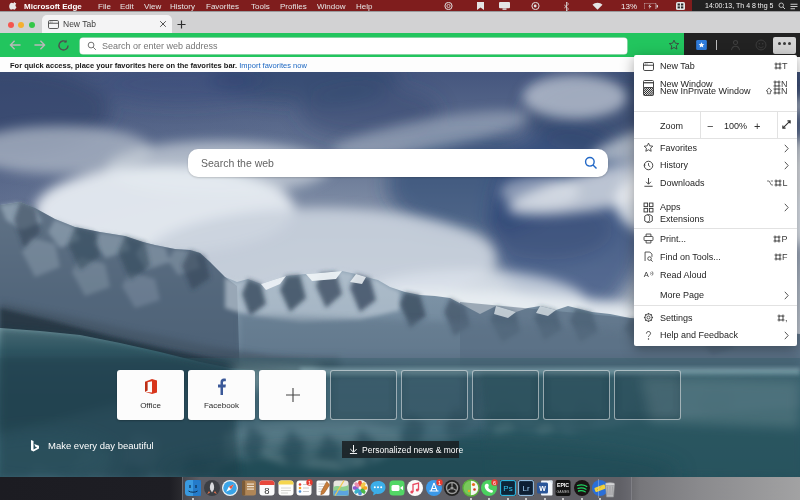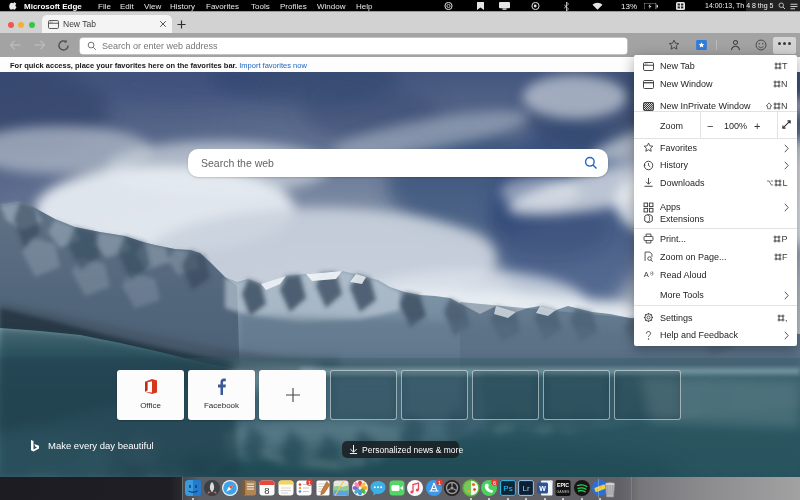--- a/index.html
+++ b/index.html
@@ -1,42 +1,42 @@
 <!DOCTYPE html>
 <html><head><meta charset="utf-8">
 <style>
 *{margin:0;padding:0;box-sizing:border-box}
 html,body{width:800px;height:500px;overflow:hidden}
 #app{position:relative;width:800px;height:500px;font-family:"Liberation Sans",sans-serif;background:#222;overflow:hidden}
 .abs{position:absolute}
 
-#menubar{left:0;top:0;width:746px;height:11px;background:#000000;color:#e6e6e6;font-size:8px}
+#menubar{left:0;top:0;width:692px;height:11px;background:#7f1d1d;color:#e6e6e6;font-size:8px}
 #menubar .mi{position:absolute;top:1.5px;white-space:nowrap}
 
 #tabbar{left:0;top:11px;width:800px;height:22px;background:#d2d2d3;border-top:1px solid #9a9a9c}
 .tl{position:absolute;top:9.5px;width:6px;height:6px;border-radius:50%}
 #tab{position:absolute;left:42px;top:3px;width:130px;height:19px;background:#f4f4f5;border-radius:5px 5px 0 0;color:#3c3c3c;font-size:8.5px}
 
-#addr{left:0;top:33px;width:800px;height:24px;background:#a3a3a3}
+#addr{left:0;top:33px;width:684px;height:24px;background:#22c55e}
 #urlbox{position:absolute;left:80px;top:4.5px;width:547px;height:16px;background:#ffffff;border-radius:3px;box-shadow:0 0 0 0.5px #e3e3e3}
 #urlbox span{position:absolute;left:22px;top:3.5px;font-size:9px;color:#767676}
 
 #notif{left:0;top:57px;width:800px;height:15.5px;background:#fdfdfd;border-bottom:1px solid #d0d0d0;font-size:7.5px;color:#161616}
 #notif b{font-weight:bold}
 #notif a{color:#1a66c2;text-decoration:none}
 
 #content{left:0;top:72px;width:800px;height:405px;overflow:hidden}
 #searchbox{position:absolute;left:188px;top:77px;width:420px;height:28px;background:#fff;border-radius:10px;box-shadow:0 1px 2px rgba(0,0,0,.18)}
 #searchbox span{position:absolute;left:13px;top:8px;font-size:10.5px;color:#636363}
 .tile{position:absolute;top:298px;width:67px;height:50px;border-radius:3px}
 .tilew{background:#fcfcfc;box-shadow:0 1px 2px rgba(0,0,0,.25)}
 .tilet{background:rgba(25,45,55,.16);border:1px solid rgba(255,255,255,.5);box-shadow:inset 0 0 8px rgba(10,30,40,.2)}
 .tlabel{position:absolute;width:100%;text-align:center;top:31px;font-size:8px;color:#2b2b2b}
 #bingline{position:absolute;left:48px;top:368px;color:#fff;font-size:9.5px}
-#newsbtn{position:absolute;left:342px;top:369px;width:117px;height:17px;background:rgba(25,28,30,.82);border-radius:5px;color:#fff;font-size:8.5px;white-space:nowrap}
+#newsbtn{position:absolute;left:342px;top:369px;width:117px;height:17px;background:rgba(25,28,30,.82);border-radius:0;color:#fff;font-size:8.5px;white-space:nowrap}
 
 #bottom{left:0;top:477px;width:800px;height:23px;background:linear-gradient(90deg,#1c1c22 0,#1e1e24 170px,#2a2a2f 182px,#55555a 200px,#5a5a5e 620px,#77777b 640px,#8a8a8d 700px,#a2a2a3 800px)}
 #dock{position:absolute;left:182px;top:0;width:450px;height:23px;background:rgba(105,105,112,.45);border-left:1px solid rgba(160,160,165,.4);border-right:1px solid rgba(160,160,165,.4)}
 .dicon{position:absolute;top:1.5px;width:18px;height:18px}
 .ddot{position:absolute;top:20.5px;width:2px;height:2px;border-radius:50%;background:#e8e8e8}
 
 #menu{left:634px;top:55px;width:163px;height:291px;background:#fff;border-radius:2px;box-shadow:0 3px 14px rgba(0,0,0,.35);font-size:9px;color:#1d1d1d}
 .mrow{position:absolute;left:0;width:163px;height:18px;line-height:18px}
 .mrow .lbl{position:absolute;left:26px;top:0}
 .mrow .sc{position:absolute;right:9px;top:0;color:#3c3c3c;letter-spacing:.5px}
@@ -539,21 +539,21 @@
         <span class="sc"><svg style="display:inline-block;vertical-align:-1px" width="8" height="8" viewBox="0 0 16 16">
             <g fill="none" stroke="#3c3c3c" stroke-width="1.4">
               <circle cx="4" cy="4" r="2.1"></circle>
               <circle cx="12" cy="4" r="2.1"></circle>
               <circle cx="4" cy="12" r="2.1"></circle>
               <circle cx="12" cy="12" r="2.1"></circle>
               <rect x="4" y="4" width="8" height="8"></rect>
             </g>
           </svg>N</span>
   </div>
-  <div class="mrow" style="top:42px">
+  <div class="mrow" style="top:27px">
     <svg class="micon" viewBox="0 0 22 18">
           <defs>
             <pattern id="hat" width="3" height="3" patternUnits="userSpaceOnUse" patternTransform="rotate(45)">
               <rect width="3" height="3" fill="#fff"></rect>
               <rect width="1.6" height="3" fill="#222"></rect>
             </pattern>
           </defs>
           <rect x="1" y="1" width="20" height="16" rx="2" fill="url(#hat)" stroke="#222" stroke-width="1.6"></rect>
         </svg>
     <span class="lbl">New InPrivate Window</span>
@@ -658,40 +658,40 @@
               <rect x="4" y="4" width="8" height="8"></rect>
             </g>
           </svg>P</span>
   </div>
   <div class="mrow" style="top:192.5px">
     <svg class="micon" viewBox="0 0 16 16">
           <path d="M3 14.5V1.5h7l3 3v4" fill="none" stroke="#333" stroke-width="1.2"></path>
           <circle cx="9.5" cy="11" r="2.6" fill="none" stroke="#333" stroke-width="1.2"></circle>
           <path d="M11.5 13l2.5 2.5" stroke="#333" stroke-width="1.2"></path>
         </svg>
-    <span class="lbl">Zoom on Page...</span>
+    <span class="lbl">Find on Tools...</span>
         <span class="sc"><svg style="display:inline-block;vertical-align:-1px" width="8" height="8" viewBox="0 0 16 16">
             <g fill="none" stroke="#3c3c3c" stroke-width="1.4">
               <circle cx="4" cy="4" r="2.1"></circle>
               <circle cx="12" cy="4" r="2.1"></circle>
               <circle cx="4" cy="12" r="2.1"></circle>
               <circle cx="12" cy="12" r="2.1"></circle>
               <rect x="4" y="4" width="8" height="8"></rect>
             </g>
           </svg>F</span>
   </div>
   <div class="mrow" style="top:210.5px">
     <svg class="micon" viewBox="0 0 16 16">
           <text x="1" y="12" font-size="11" fill="#333" font-family="Liberation Sans">A</text>
           <path d="M11 5c1 .8 1 2.2 0 3M13 3.5c1.8 1.5 1.8 4.5 0 6" stroke="#333" stroke-width="1.1" fill="none"></path>
         </svg>
     <span class="lbl">Read Aloud</span>
   </div>
   <div class="mrow" style="top:230.5px">
-    <span class="lbl">More Tools</span>
+    <span class="lbl">More Page</span>
         <svg class="chev" style="top:5px" width="5" height="9" viewBox="0 0 5 9">
           <path d="M.8.8 4.2 4.5.8 8.2" stroke="#555" stroke-width="1" fill="none"></path>
         </svg>
   </div>
   <div class="msep" style="top:249.5px"></div>
   <div class="mrow" style="top:253.5px">
     <svg class="micon" viewBox="0 0 16 16">
           <circle cx="8" cy="8" r="2.2" fill="none" stroke="#333" stroke-width="1.2"></circle>
           <g fill="none" stroke="#333" stroke-width="1.2">
             <circle cx="8" cy="8" r="5.4"></circle>

